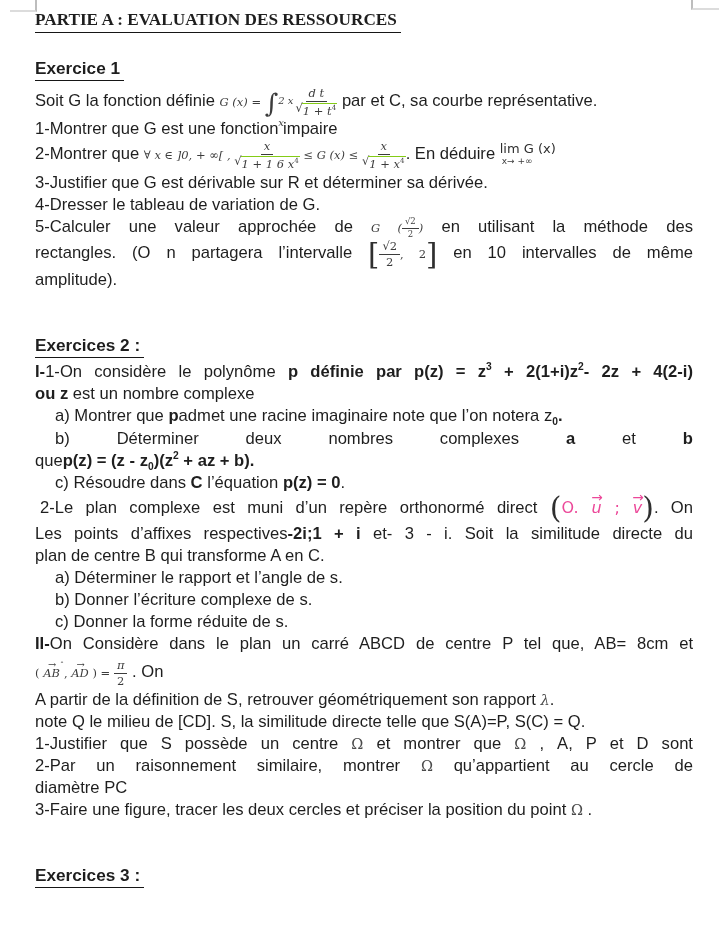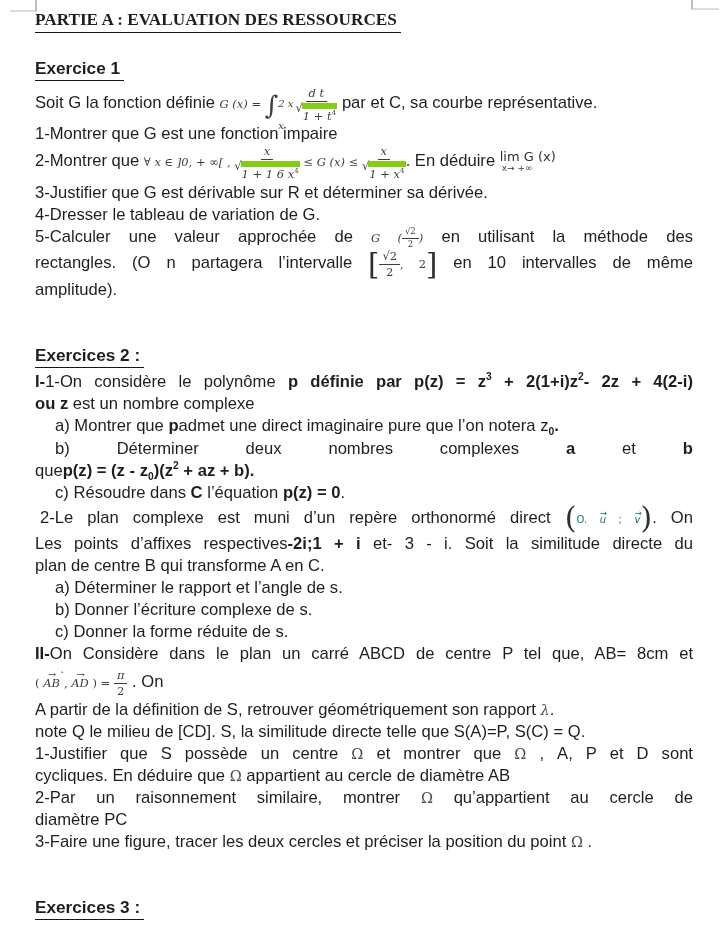--- a/index.html
+++ b/index.html
@@ -29,35 +29,35 @@
   .eq { font-family:"DejaVu Serif", serif; color:#3c3c3c; font-size:11.5px; white-space:nowrap; }
   .it { font-style:italic; }
   .e  { font-size:0.62em; vertical-align:super; line-height:1; }
   .sb { font-size:0.62em; vertical-align:sub; line-height:1; }
 
   .frac { display:inline-flex; flex-direction:column; align-items:center;
           vertical-align:middle; line-height:1.15; text-align:center; }
   .frac .num { padding:0 3px 1px; border-bottom:1px solid #3c3c3c; }
   .frac .den { padding-top:1px; display:inline-flex; align-items:flex-start; }
   .sq  { font-style:normal; margin-right:-1px; line-height:1; }
-  .rad { border-top:6px solid #84cc16; padding:0 1px; }
+  .rad { border-top:1px solid #84cc16; padding:0 1px; }
 
   .intgl { font-size:26px; line-height:1; vertical-align:middle; font-style:normal; }
   .intb  { display:inline-flex; flex-direction:column; justify-content:space-between;
            height:26px; font-size:10px; vertical-align:middle; padding:2px 2px 1px 0; }
 
   .lim { display:inline-flex; flex-direction:column; vertical-align:middle;
          font-family:"DejaVu Sans", sans-serif; color:#2e2e2e; font-size:13px; line-height:1.1; }
   .lim .bot { font-size:9px; align-self:flex-start; padding-left:2px; color:#3c3c3c; }
 
   .bigp, .bigbr { font-family:"DejaVu Serif", serif; font-weight:400; color:#2f2f2f;
                   vertical-align:middle; line-height:0.95; }
   .bigp  { font-size:30px; }
   .bigbr { font-size:29px; }
-  .eq13 { font-family:"DejaVu Sans", sans-serif; font-size:10px; color:#0f766e; }
+  .eq13 { font-family:"DejaVu Sans", sans-serif; font-size:16px; color:#ec4899; }
 
   .vec { position:relative; font-style:italic; display:inline-block; }
   .vec::after { content:"→"; position:absolute; left:50%; transform:translateX(-50%);
                 top:-0.85em; font-size:0.85em; font-style:normal; letter-spacing:-1px; }
   .hat { font-size:8px; vertical-align:9px; }
 
   .sym { font-family:"DejaVu Serif", serif; font-size:14.5px; color:#4a4a4a; }
   .tiny-frac { font-size:8.5px; }
 </style>
 </head>
@@ -137,21 +137,21 @@
   <div class="ln">amplitude).</div>
 
   <div class="ln sec-gap">
     <span class="hu">Exercices 2 :</span>
   </div>
 
   <div class="ln just"><span class="b">I-</span><span>1-On considère le polynôme</span> <span class="b">p définie par</span> <span class="b"><span>p(z) = z</span><sup class="e">3</sup><span> + 2(1+i)z</span><sup class="e">2</sup><span>- 2z + 4(2-i)</span></span></div>
 
   <div class="ln"><span class="b">ou z</span> <span>est un nombre complexe</span></div>
 
-  <div class="ln ind"><span>a) Montrer que</span> <span class="b">p</span><span>admet une direct imaginaire pure que l’on notera z</span><sub class="sb b">0</sub><span class="b">.</span></div>
+  <div class="ln ind"><span>a) Montrer que</span> <span class="b">p</span><span>admet une racine imaginaire note que l’on notera z</span><sub class="sb b">0</sub><span class="b">.</span></div>
 
   <div class="ln ind just">
     <span>b)</span>
     <span>Déterminer</span>
     <span>deux</span>
     <span>nombres</span>
     <span>complexes</span>
     <span class="b">a</span>
     <span>et</span>
     <span class="b">b</span>
@@ -184,21 +184,20 @@
         </span></span>
     <span>. On</span>
   </div>
 
   <div class="ln"><span>A partir de la définition de S, retrouver géométriquement son rapport</span> <span class="sym it">λ</span><span>.</span></div>
 
   <div class="ln">note Q le milieu de [CD]. S, la similitude directe telle que S(A)=P, S(C) = Q.</div>
 
   <div class="ln just"><span>1-Justifier que S possède un centre</span> <span class="sym">Ω</span> <span>et montrer que</span> <span class="sym">Ω</span> <span>, A, P et D sont</span></div>
 
-  <div class="ln"><span>cycliques. En déduire que</span> <span class="sym">Ω</span> <span>appartient au cercle de diamètre AB</span></div>
 
   <div class="ln just"><span>2-Par un raisonnement similaire, montrer</span> <span class="sym">Ω</span> <span>qu’appartient au cercle de</span></div>
 
   <div class="ln">diamètre PC</div>
 
   <div class="ln"><span>3-Faire une figure, tracer les deux cercles et préciser la position du point</span> <span class="sym">Ω</span> <span>.</span></div>
 
   <div class="ln sec-gap">
     <span class="hu">Exercices 3 :</span>
   </div>

